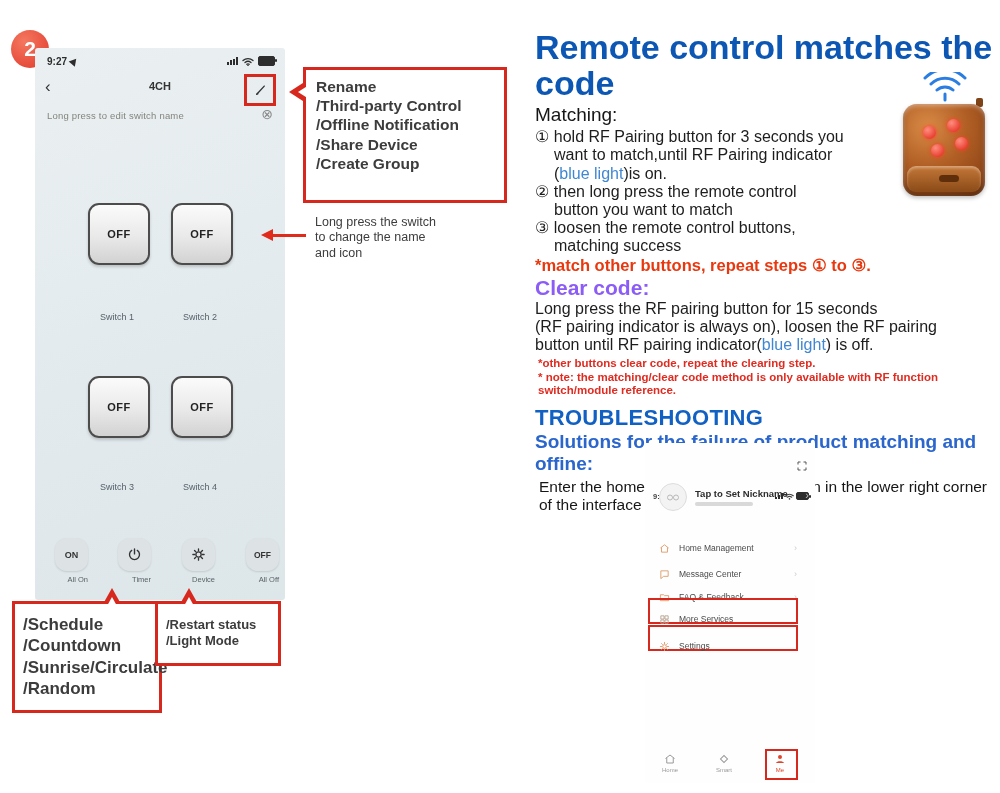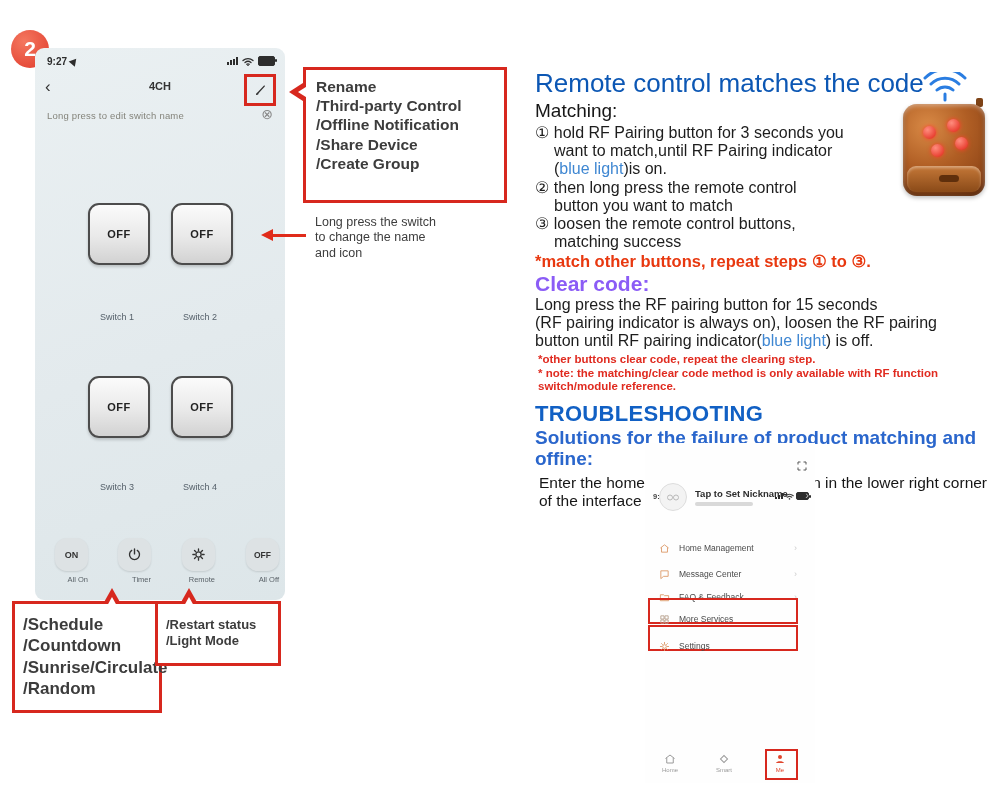--- a/index.html
+++ b/index.html
@@ -6,21 +6,21 @@
   body{width:1000px;height:793px;position:relative;background:#fff;
        font-family:"Liberation Sans",sans-serif;overflow:hidden;color:#1d1d1d;}
   .abs{position:absolute;}
 
   
   .badge{left:11px;top:30px;width:38px;height:38px;border-radius:50%;
          background:radial-gradient(circle at 35% 30%,#f4775f,#e03a2b);
          color:#fff;font-size:21px;font-weight:bold;display:flex;align-items:center;justify-content:center;}
 
   
-  .phone1{left:35px;top:48px;width:250px;height:552px;border-radius:9px;
+  .phone1{left:35px;top:48px;width:250px;height:552px;border-radius:3px;
           background:linear-gradient(160deg,#eaf0f2 0%,#e3eaed 55%,#dde6e9 100%);}
   .p1-status{left:12px;top:5px;right:10px;height:16px;display:flex;justify-content:space-between;align-items:center;}
   .p1-time{font-size:10px;font-weight:bold;color:#2d2d2d;display:flex;align-items:center;gap:3px;}
   .loc-arrow{width:0;height:0;border-left:4px solid transparent;border-right:4px solid transparent;
              border-bottom:7px solid #2d2d2d;transform:rotate(40deg);display:inline-block;}
   .statico{display:flex;align-items:center;gap:4px;}
   .sigbars{display:flex;align-items:flex-end;gap:1px;height:8px;}
   .sigbars i{width:2px;background:#2d2d2d;display:block;}
   .batt{width:15px;height:8px;border:1px solid #2d2d2d;border-radius:2px;position:relative;background:#2d2d2d;}
   .batt::after{content:"";position:absolute;right:-3px;top:2px;width:2px;height:3px;background:#2d2d2d;border-radius:1px;}
@@ -50,21 +50,21 @@
   .longpress{left:315px;top:215px;font-size:12.5px;font-weight:500;color:#3d3d3d;line-height:1.22;}
   .sched{left:12px;top:601px;width:128px;padding:10px 8px;font-size:17px;font-weight:600;line-height:1.26;}
   .restart{left:155px;top:601px;width:104px;padding:13px 8px;font-size:13px;font-weight:600;line-height:1.26;}
   .notch-up-1::before{content:"";position:absolute;left:88px;top:-16px;border:9px solid transparent;border-bottom:16px solid #d7281e;border-top:0;}
   .notch-up-1::after{content:"";position:absolute;left:92px;top:-7px;border:5px solid transparent;border-bottom:9px solid #fff;border-top:0;}
   .notch-up-2::before{content:"";position:absolute;left:22px;top:-16px;border:9px solid transparent;border-bottom:16px solid #d7281e;border-top:0;}
   .notch-up-2::after{content:"";position:absolute;left:26px;top:-7px;border:5px solid transparent;border-bottom:9px solid #fff;border-top:0;}
 
   
   .article{left:535px;top:30px;width:460px;}
-  .a-title{font-size:26px;font-weight:normal;color:#0c57b4;line-height:1.05;margin-top:40px;}
+  .a-title{font-size:34px;font-weight:bold;color:#0c57b4;line-height:1.05;}
   .a-matching{font-size:19px;color:#161616;margin-top:3px;}
   .a-steps{font-size:16px;line-height:1.13;margin-top:2px;}
   .a-step{padding-left:19px;text-indent:-19px;}
   .blue{color:#3f87d2;}
   .a-note{font-size:16.5px;font-weight:bold;color:#e8380f;margin-top:1px;}
   .a-clearh{font-size:21px;font-weight:bold;color:#8b5cf6;margin-top:1px;}
   .a-clear{font-size:16px;line-height:1.13;}
   .a-smallnote{font-size:11.5px;font-weight:bold;color:#e02b20;line-height:1.18;margin-top:3px;padding-left:3px;}
   .a-trouble{font-size:22px;font-weight:bold;color:#1160c4;margin-top:7px;letter-spacing:.3px;}
   .a-solutions{font-size:19px;font-weight:bold;color:#2a66cc;line-height:1.14;}
@@ -165,21 +165,21 @@
   </div>
   <div class="abs dockcell" style="left:132px;top:490px;">
     <div class="dockcirc">
       <svg width="15" height="15" viewBox="0 0 24 24">
           <circle cx="12" cy="12" r="4.2" fill="none" stroke="#333" stroke-width="2.1"></circle>
           <g stroke="#333" stroke-width="2.1" stroke-linecap="round">
             <path d="M12 3v3M12 18v3M3 12h3M18 12h3M5.6 5.6l2.1 2.1M16.3 16.3l2.1 2.1M18.4 5.6l-2.1 2.1M7.7 16.3l-2.1 2.1"></path>
           </g>
         </svg>
     </div>
-    <div class="docklab">Remote</div>
+    <div class="docklab">Device</div>
   </div>
   <div class="abs dockcell" style="left:196px;top:490px;">
     <div class="dockcirc" style="font-size:8.5px;">OFF</div>
     <div class="docklab">All Off</div>
   </div>
 </div>
 
 <div class="abs redbox rename">
   <div>Rename</div>
   <div>/Third-party Control</div>

